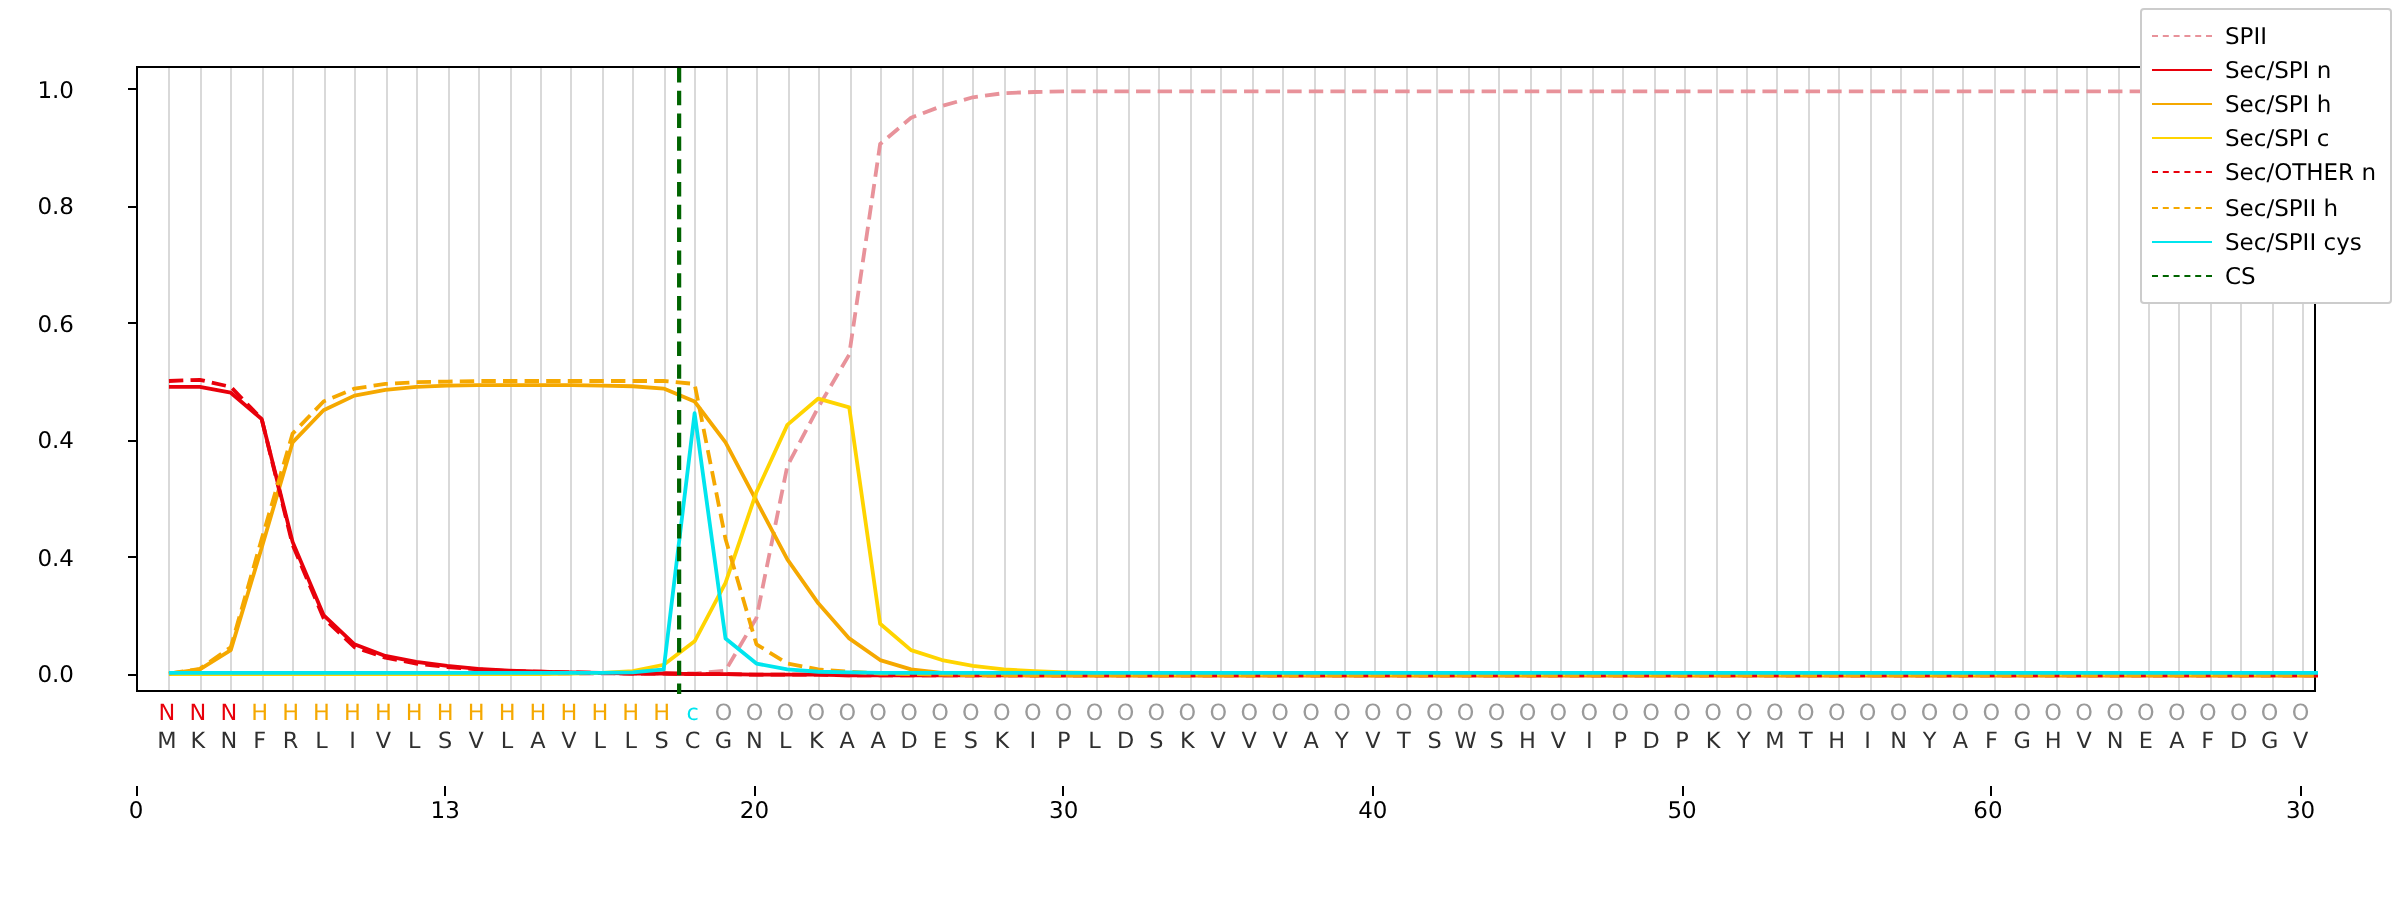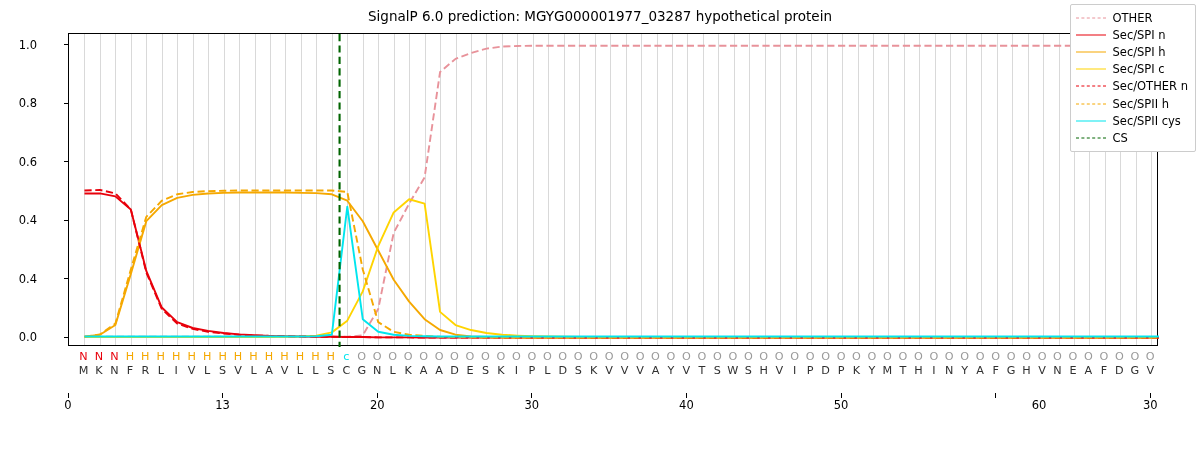--- a/index.html
+++ b/index.html
@@ -37,21 +37,20 @@
   .lrow{display:flex;align-items:center;height:17.2px;}
   .lswatch{width:30px;height:12px;margin-right:7px;flex:none;position:relative;}
   .lswatch i{position:absolute;left:0;right:0;top:50%;transform:translateY(-50%);height:0;border-top-width:1.9px;border-top-style:solid;}
   .lbl{font-size:11.5px;color:#000;white-space:nowrap;}
 </style>
 </head>
 <body>
 
 <div id="root">
 
-  <div id="title">SignalP 6.0 prediction: MGYG000001977_03287 hypothetical protein</div>
 
 
   <div id="plot">
     <div id="grid">
         <div class="vl" style="left: 15.461px;"></div>
         <div class="vl" style="left: 30.922px;"></div>
         <div class="vl" style="left: 46.383px;"></div>
         <div class="vl" style="left: 61.844px;"></div>
         <div class="vl" style="left: 77.305px;"></div>
         <div class="vl" style="left: 92.766px;"></div>
@@ -152,21 +151,21 @@
       <div class="xtick" style="left: 222.61px; top: 398px;">13</div>
       <div class="xtickmark" style="left: 222.11px; top: 393px;"></div>
       <div class="xtick" style="left: 377.22px; top: 398px;">20</div>
       <div class="xtickmark" style="left: 376.72px; top: 393px;"></div>
       <div class="xtick" style="left: 531.83px; top: 398px;">30</div>
       <div class="xtickmark" style="left: 531.33px; top: 393px;"></div>
       <div class="xtick" style="left: 686.44px; top: 398px;">40</div>
       <div class="xtickmark" style="left: 685.94px; top: 393px;"></div>
       <div class="xtick" style="left: 841.05px; top: 398px;">50</div>
       <div class="xtickmark" style="left: 840.55px; top: 393px;"></div>
-      <div class="xtick" style="left: 1039px; top: 398px;">60</div>
+      <div class="xtick" style="left: 994px; top: 398px;">60</div>
       <div class="xtickmark" style="left: 995.16px; top: 393px;"></div>
       <div class="xtick" style="left: 1150.27px; top: 398px;">30</div>
       <div class="xtickmark" style="left: 1149.77px; top: 393px;"></div>
     </div>
 
   <div class="seqrow" id="regionrow">
       <span class="seqcell" style="left: 15.461px; color: rgb(232, 0, 11);">N</span>
       <span class="seqcell" style="left: 30.922px; color: rgb(232, 0, 11);">N</span>
       <span class="seqcell" style="left: 46.383px; color: rgb(232, 0, 11);">N</span>
       <span class="seqcell" style="left: 61.844px; color: rgb(245, 168, 0);">H</span>
@@ -308,21 +307,21 @@
       <span class="seqcell" style="left: 1051.35px;">D</span>
       <span class="seqcell" style="left: 1066.81px;">G</span>
       <span class="seqcell" style="left: 1082.27px;">V</span>
     </div>
 
   <div id="legend">
       <div class="lrow">
         <span class="lswatch">
           <i style="border-top-color: rgb(232, 146, 154); border-top-style: dashed;"></i>
         </span>
-        <span class="lbl">OTHER</span>
+        <span class="lbl">SPII</span>
       </div>
       <div class="lrow">
         <span class="lswatch">
           <i style="border-top-color: rgb(232, 0, 11); border-top-style: solid;"></i>
         </span>
         <span class="lbl">Sec/SPI n</span>
       </div>
       <div class="lrow">
         <span class="lswatch">
           <i style="border-top-color: rgb(245, 168, 0); border-top-style: solid;"></i>

